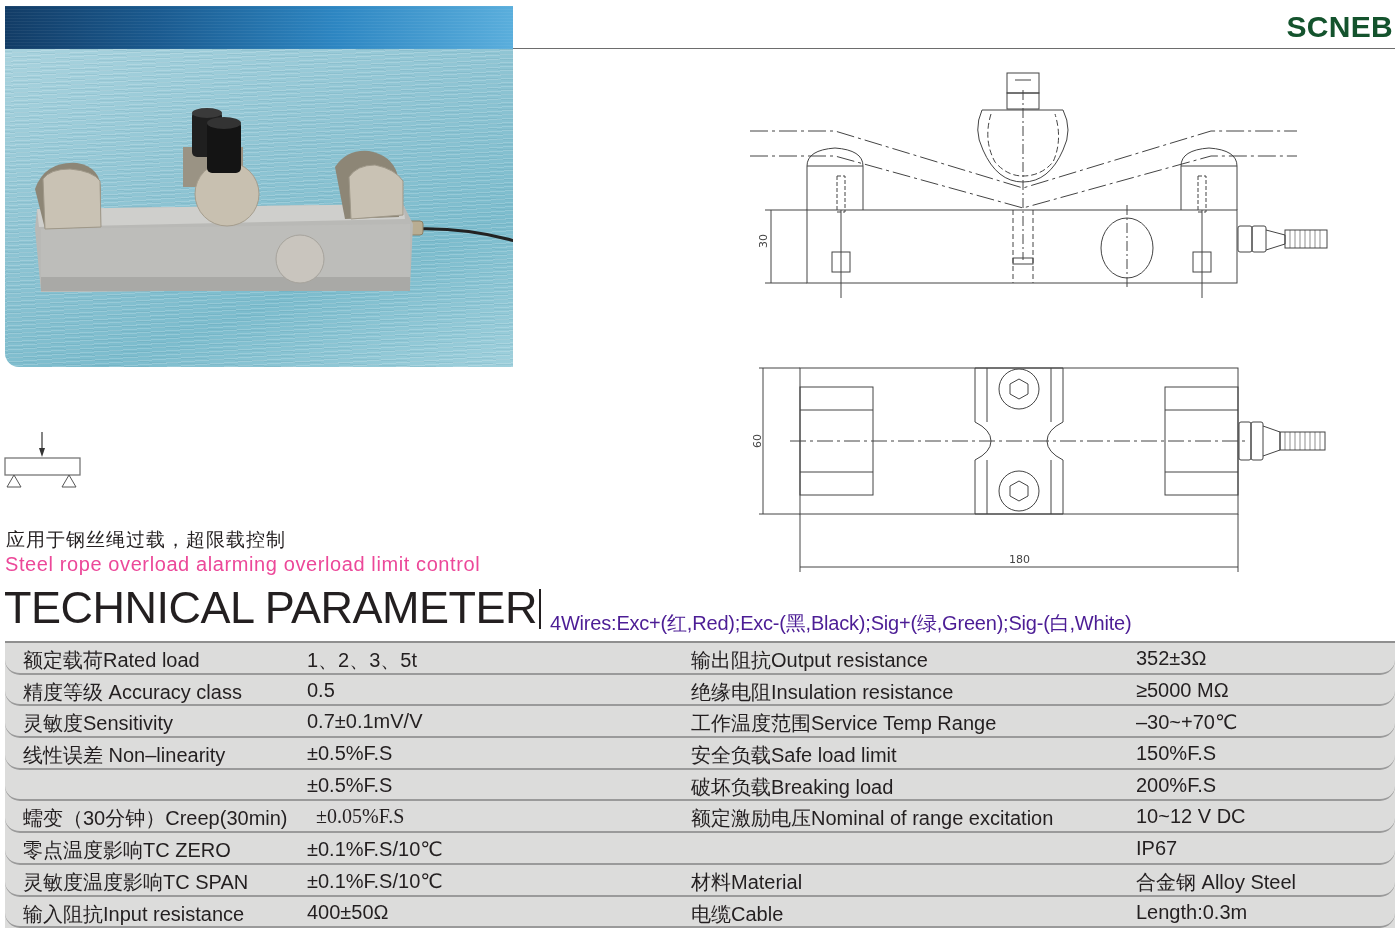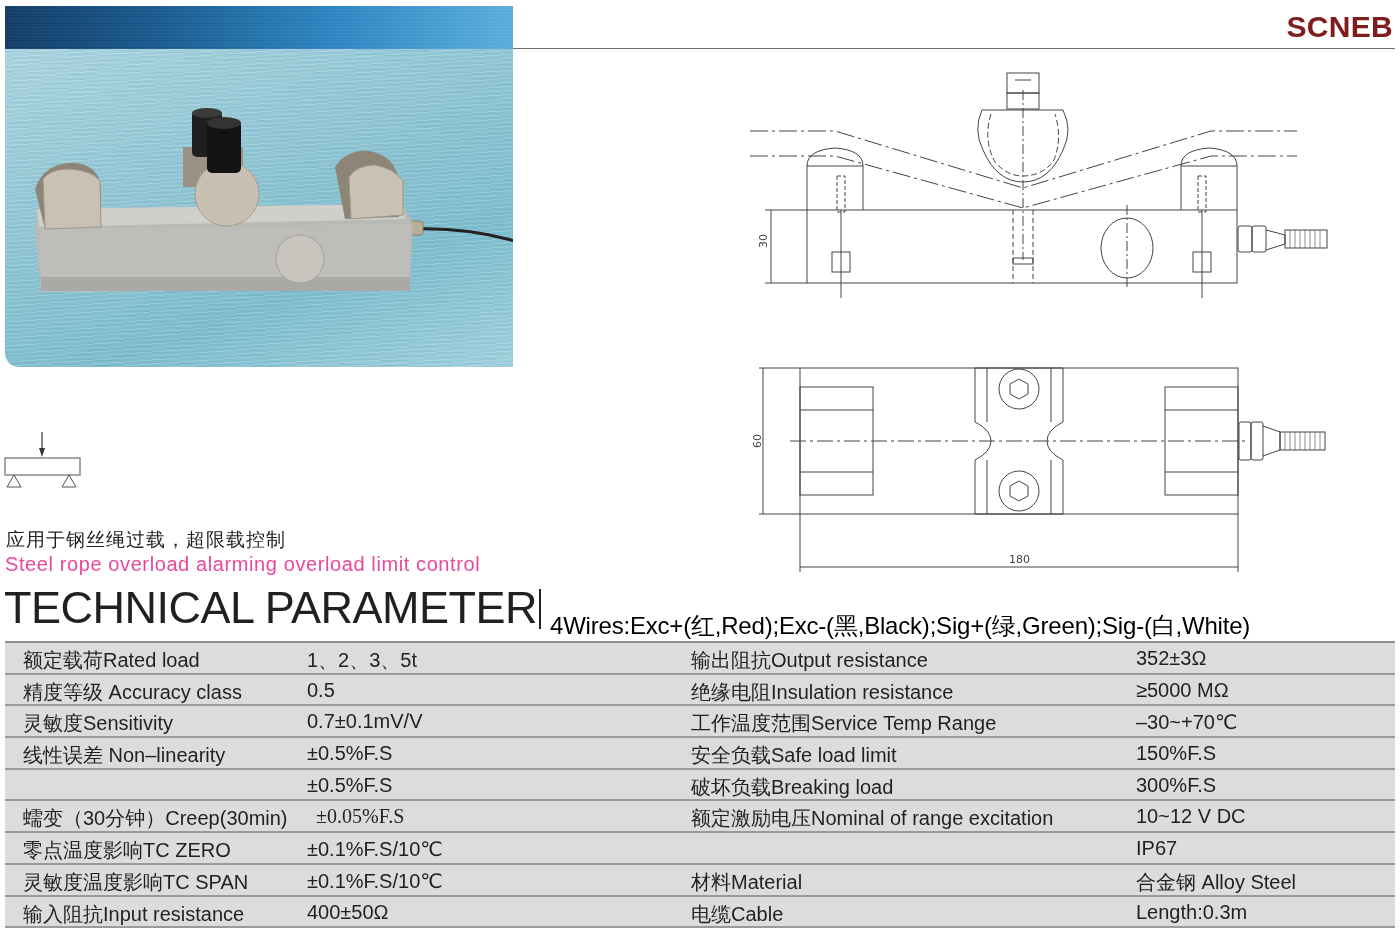--- a/index.html
+++ b/index.html
@@ -14,21 +14,21 @@
   .title-banner::after {
     content: ""; position: absolute; left: 0; right: 0; top: 0; bottom: 0;
     background: repeating-linear-gradient(0deg, rgba(255,255,255,0.05) 0 1px, rgba(0,0,0,0) 1px 3px);
   }
   .title-banner .title-text {
     position: absolute; left: 118px; top: 6px; font-size: 30px; font-weight: bold; color: #ffffff;
     letter-spacing: 0.5px; white-space: pre; z-index: 1; margin-top: 45px;
   }
   .header-rule { position: absolute; left: 513px; top: 48px; width: 882px; height: 1px; background: #6d6d6d; }
   .brand-right {
-    position: absolute; right: 7px; top: 10px; font-size: 30px; font-weight: bold; color: #7f1d1d;
+    position: absolute; right: 7px; top: 10px; font-size: 30px; font-weight: bold; color: #14532d;
     letter-spacing: 0.3px;
   }
 
   .product-photo {
     position: absolute; left: 5px; top: 49px; width: 508px; height: 318px;
     border-bottom-left-radius: 14px; overflow: hidden;
     background:
       repeating-linear-gradient(176deg, rgba(255,255,255,0.18) 0 1px, rgba(255,255,255,0) 1px 4px),
       repeating-linear-gradient(182deg, rgba(60,120,140,0.10) 0 1px, rgba(0,0,0,0) 1px 5px),
       linear-gradient(160deg, #a9d3de 0%, #8ec4d3 40%, #7cbccd 70%, #9fd0dc 100%);
@@ -37,30 +37,30 @@
 
   .load-diagram { position: absolute; left: 3px; top: 430px; }
 
   .app-zh { position: absolute; left: 6px; top: 527px; font-size: 19px; color: #231f20; letter-spacing: 1px; }
   .app-en { position: absolute; left: 5px; top: 553px; font-size: 20px; color: #ec4899; letter-spacing: 0.6px; }
   .tech-heading {
     position: absolute; left: 4px; top: 584px; font-size: 45px; color: #231f20; letter-spacing: -0.5px;
     line-height: 48px; white-space: nowrap;
   }
   .tech-heading .bar { display: inline-block; width: 2px; height: 40px; background: #231f20; margin-left: 2px; vertical-align: -6px; }
-  .wires-note { position: absolute; left: 550px; top: 610px; font-size: 24px; color: #000000; letter-spacing: -0.2px; white-space: nowrap; }
+  .wires-note { position: absolute; left: 550px; top: 610px; font-size: 20px; color: #4c1d95; letter-spacing: -0.2px; white-space: nowrap; }
 
   .param-table {
     position: absolute; left: 5px; top: 641px; width: 1390px;
     border-top: 2px solid #8f8f8f;
     background: #dcdcdb;
   }
   .param-row {
     position: relative; height: 31.7px; border-bottom: 2px solid #9a9a9a;
-    font-size: 20px; color: #231f20; white-space: nowrap;
+    font-size: 20px; color: #231f20; white-space: nowrap; border-radius: 15px;
   }
   .param-row span { position: absolute; top: 4px; }
   .c1 { left: 18px; }
   .c2 { left: 302px; }
   .c3 { left: 686px; }
   .c4 { left: 1131px; }
 
   .drawing { position: absolute; }
 </style>
 </head>
@@ -239,21 +239,21 @@
   </div>
   <div class="param-row">
     <span class="c1">线性误差 Non–linearity</span>
     <span class="c2">±0.5%F.S</span>
     <span class="c3">安全负载Safe load limit</span>
     <span class="c4">150%F.S</span>
   </div>
   <div class="param-row">
     <span class="c2">±0.5%F.S</span>
     <span class="c3">破坏负载Breaking load</span>
-    <span class="c4">300%F.S</span>
+    <span class="c4">200%F.S</span>
   </div>
   <div class="param-row">
     <span class="c1">蠕变（30分钟）Creep(30min)</span>
     <span class="c2" style="left:311px;font-family:Liberation Serif, serif;">±0.05%F.S</span>
     <span class="c3">额定激励电压Nominal of range excitation</span>
     <span class="c4">10~12 V DC</span>
   </div>
   <div class="param-row">
     <span class="c1">零点温度影响TC ZERO</span>
     <span class="c2">±0.1%F.S/10℃</span>

